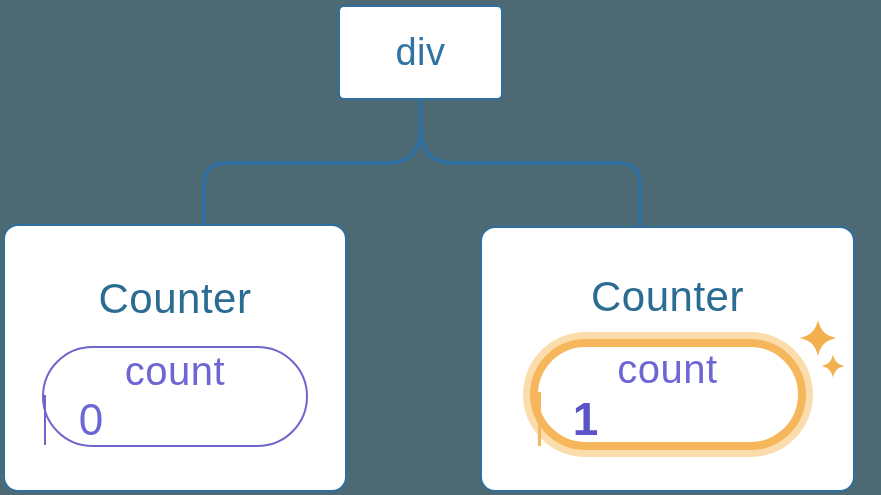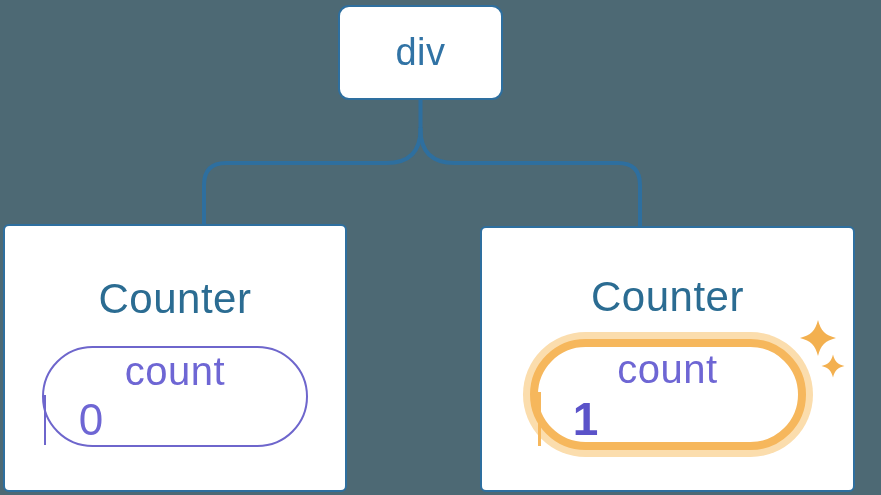--- a/index.html
+++ b/index.html
@@ -19,36 +19,36 @@
     pointer-events: none;
   }
   
   .root-node {
     position: absolute;
     left: 338px; top: 5px;
     width: 165px; height: 95px;
     box-sizing: border-box;
     background: #ffffff;
     border: 2.5px solid #2e6f9f;
-    border-radius: 11px;
+    border-radius: 6px;
     display: flex; align-items: center; justify-content: center;
   }
   .root-node .label {
     color: #3173a5;
     font-size: 38px;
     font-weight: 500;
     letter-spacing: 0.5px;
   }
   
   .card {
     position: absolute;
     box-sizing: border-box;
     background: #ffffff;
     border: 2.5px solid #2e6f9f;
-    border-radius: 6px;
+    border-radius: 15px;
     display: flex; flex-direction: column; align-items: center;
   }
   .card-left  { left: 3px;   top: 224px; width: 344px; height: 268px; }
   .card-right { left: 480px; top: 226px; width: 375px; height: 266px; }
   .card-title {
     color: #2b6c92;
     font-size: 42px;
     font-weight: 500;
     line-height: 54px;
     letter-spacing: 0.5px;

